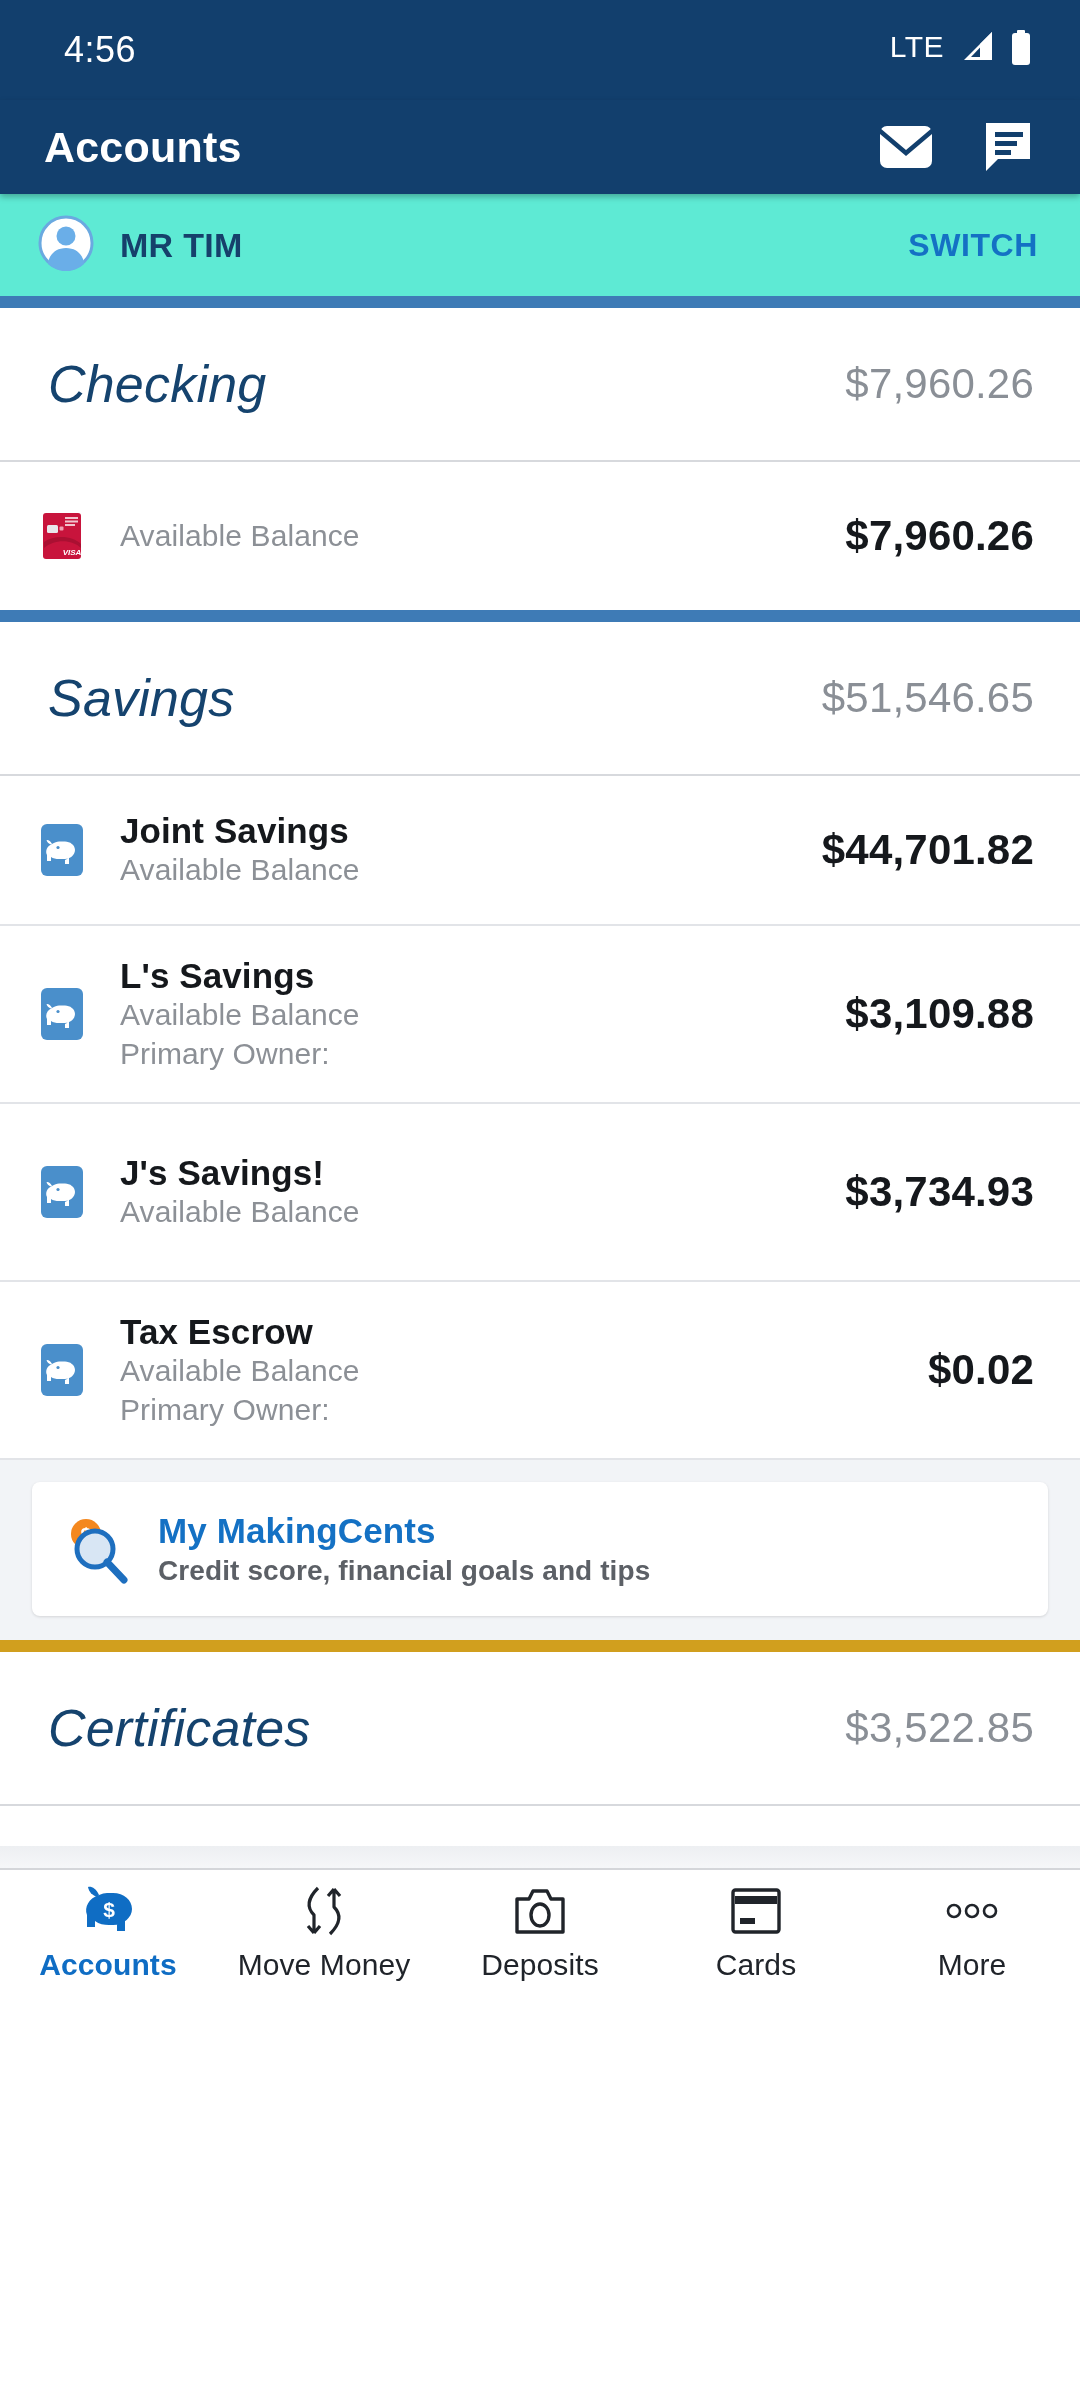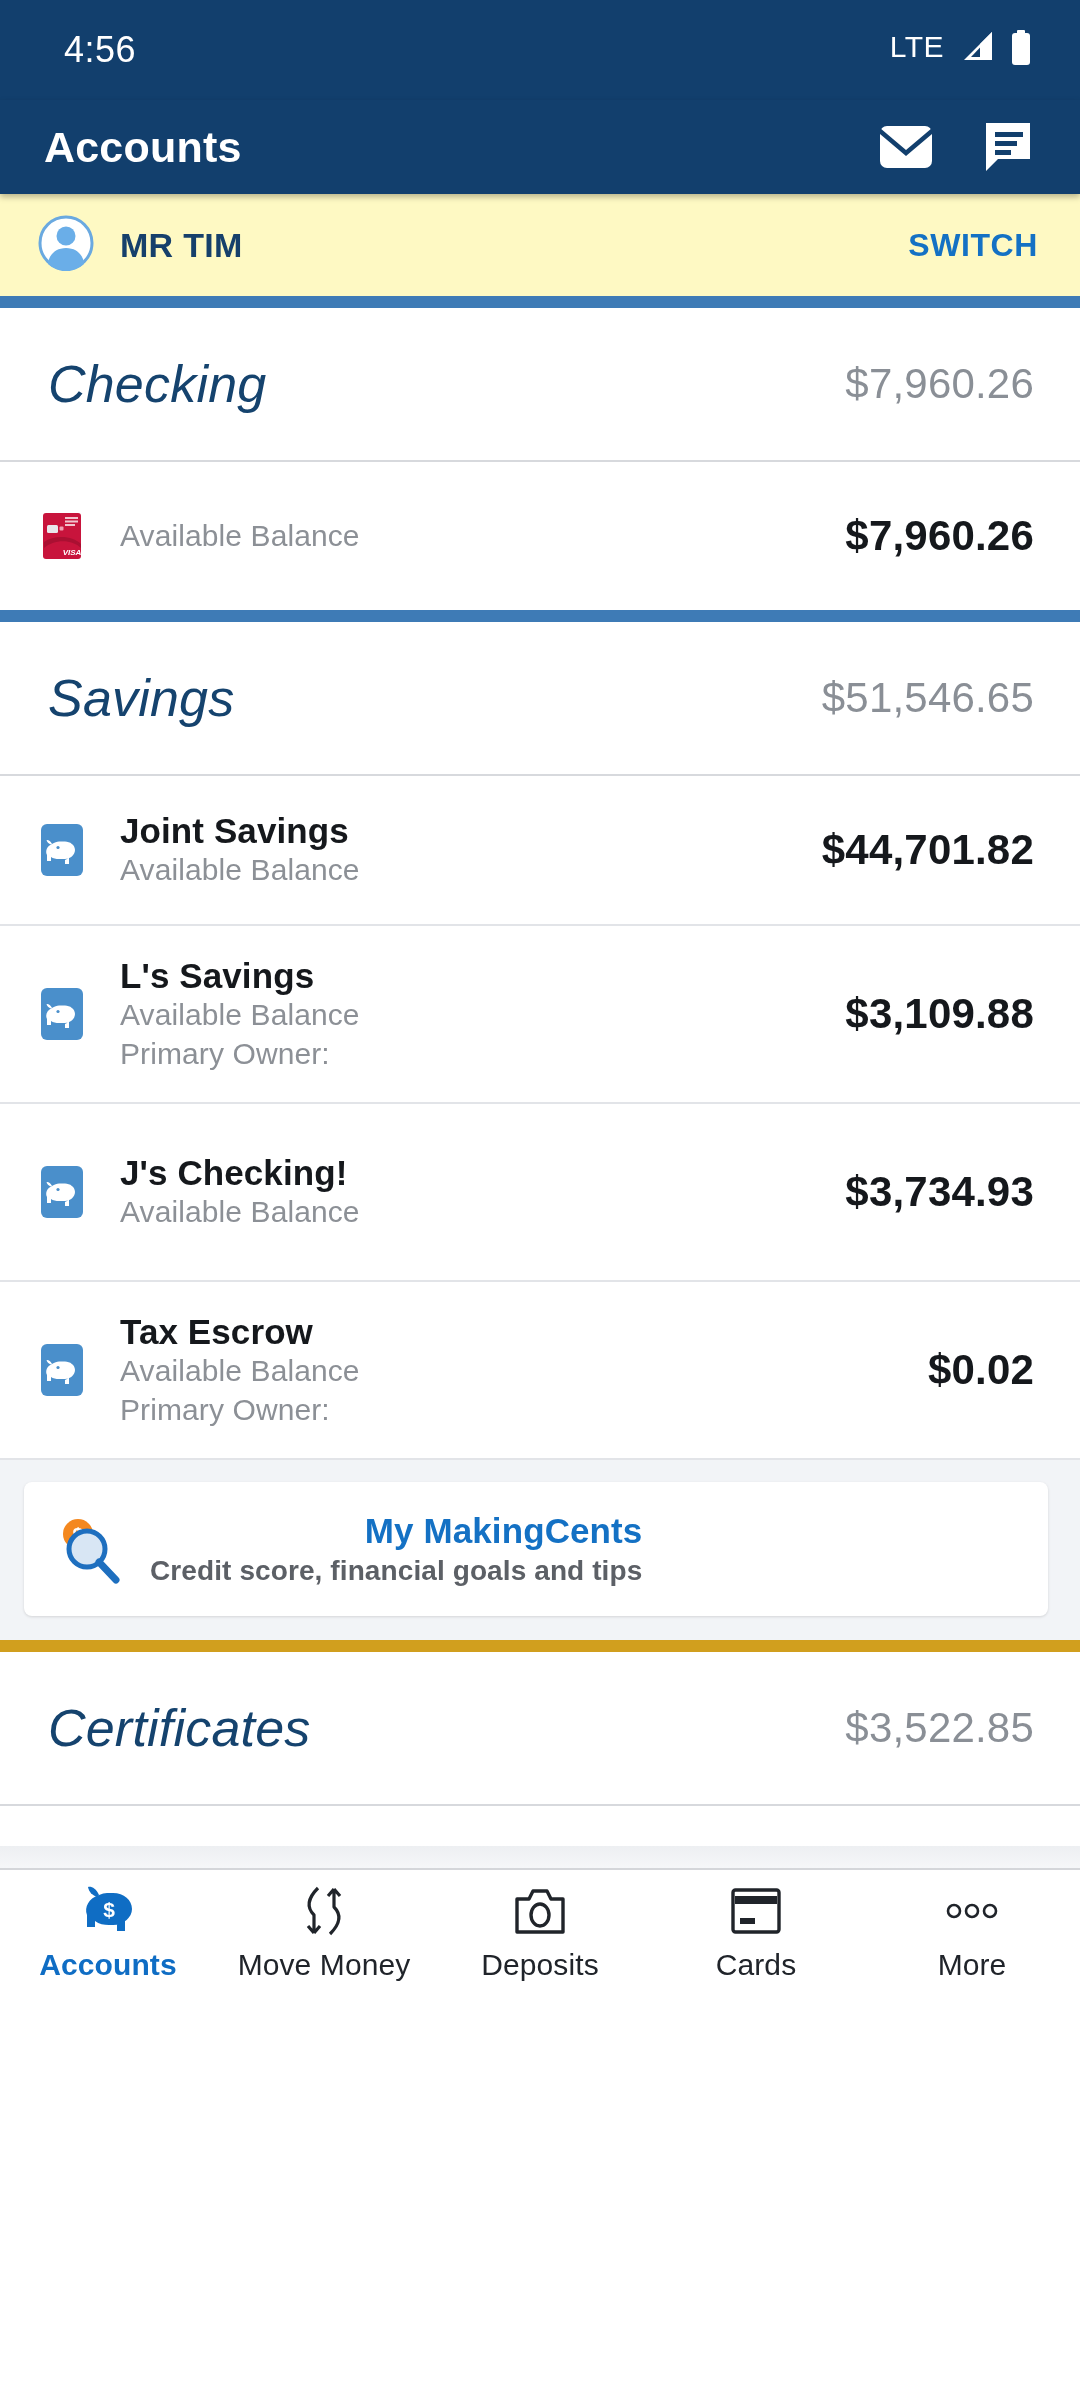--- a/index.html
+++ b/index.html
@@ -34,21 +34,21 @@
   }
   .appbar-title { font-size:43px; font-weight:700; letter-spacing:.2px; }
   .appbar-actions { display:flex; align-items:center; gap:44px; }
   .icon-btn { width:56px; height:56px; display:flex; align-items:center; justify-content:center; }
 
   
   .scrollbody { flex:1 1 auto; background:#F2F4F7; overflow:hidden; position:relative; }
 
   
   .userrow {
-    height:102px; background:#fef9c3; display:flex; align-items:center;
+    height:102px; background:#5eead4; display:flex; align-items:center;
     padding:0 42px 0 38px; justify-content:space-between;
   }
   .user-left { display:flex; align-items:center; gap:26px; }
   .avatar { width:56px; height:56px; flex:0 0 auto; }
   .user-name { font-size:34px; font-weight:700; color:#16406B; letter-spacing:.3px; }
   .switch-link { font-size:32px; font-weight:700; color:#1471C4; letter-spacing:.6px; }
 
   
   .bar-blue { height:12px; background:#3E7BB6; }
   .bar-gold { height:12px; background:#D19F1E; }
@@ -69,21 +69,21 @@
     padding:0 46px 0 34px; min-height:148px;
   }
   .acct.tall { min-height:176px; }
   .acct-icon { width:56px; height:56px; flex:0 0 auto; margin-right:30px; }
   .acct-mid { flex:1 1 auto; min-width:0; }
   .acct-name { font-size:35px; font-weight:700; color:#15181C; line-height:1.18; letter-spacing:.1px; }
   .acct-sub { font-size:30px; font-weight:400; color:#8C9096; line-height:1.28; letter-spacing:.1px; }
   .acct-amt { font-size:42px; font-weight:700; color:#15181C; white-space:nowrap; letter-spacing:.2px; }
 
   
-  .promo-wrap { background:#F2F4F7; padding:22px 32px 24px 24px;text-align:right; }
+  .promo-wrap { background:#F2F4F7; padding:22px 32px 24px 32px; }
   .promo {
     background:#fff; border-radius:8px; height:134px;
     display:flex; align-items:center; padding:0 28px;
     box-shadow:0 1px 3px rgba(0,0,0,.13);
   }
   .promo-icon { width:76px; height:76px; flex:0 0 auto; margin-right:22px; }
   .promo-text { display:flex; flex-direction:column; gap:4px; }
   .promo-title { font-size:35px; font-weight:700; color:#1471C4; letter-spacing:.1px; }
   .promo-sub { font-size:28px; font-weight:700; color:#5C6066; letter-spacing:.1px; }
 
@@ -240,21 +240,21 @@
     <div class="acct tall">
       <span class="acct-icon">
         <svg width="56" height="56" viewBox="0 0 56 56">
           <rect x="7" y="2" width="42" height="52" rx="6" fill="#4A8FCB"></rect>
           <path d="M18 22 C13 24 11 29 13 33 L13 39 H17 V35 C19 36.5 22 37 25 37 H31 C36 37 41 33 41 28 C41 23 36 19.5 31 19.5 H25 C23 19.5 20.5 20.5 18 22 Z M31 38 V42 H35 V36 Z" fill="#fff"></path>
           <path d="M18 22 C16.5 18.5 14 17.5 12.5 18 C13 20 14.5 21.5 17 22.5 Z" fill="#fff"></path>
           <circle cx="24" cy="25.5" r="1.6" fill="#4A8FCB"></circle>
         </svg>
       </span>
       <div class="acct-mid">
-        <div class="acct-name">J's Checking!</div>
+        <div class="acct-name">J's Savings!</div>
         <div class="acct-sub">Available Balance</div>
       </div>
       <div class="acct-amt">$3,734.93</div>
     </div>
     <div class="hairline-lt"></div>
 
     <div class="acct tall">
       <span class="acct-icon">
         <svg width="56" height="56" viewBox="0 0 56 56">
           <rect x="7" y="2" width="42" height="52" rx="6" fill="#4A8FCB"></rect>

